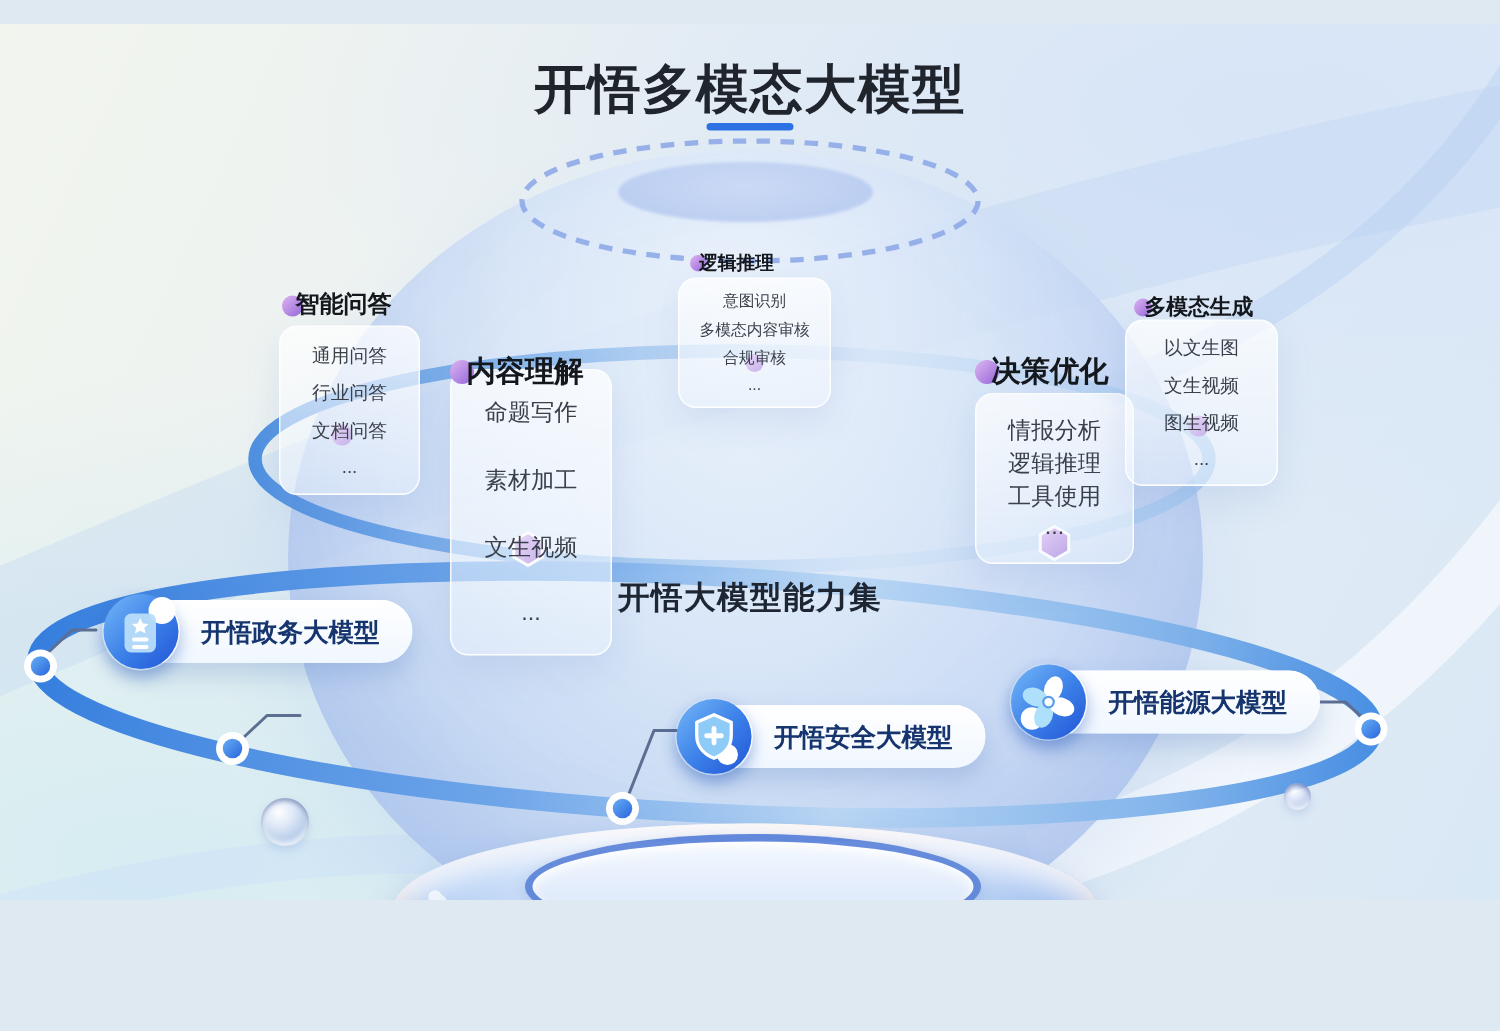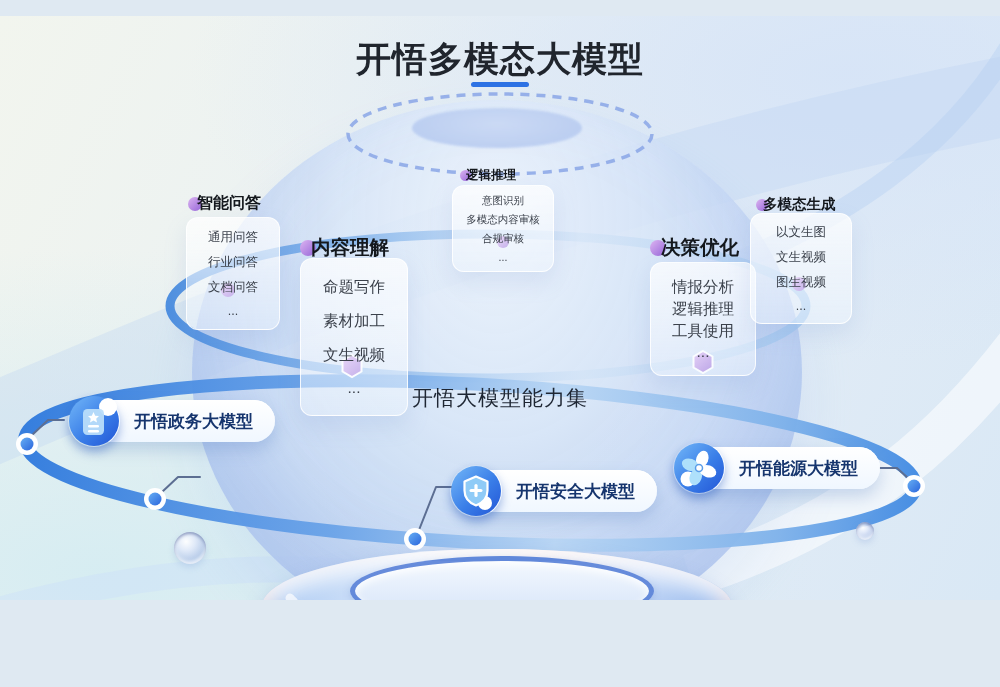--- a/index.html
+++ b/index.html
@@ -32,28 +32,28 @@
   .cap-card{position:absolute;z-index:4;display:flex;flex-direction:column;align-items:center;
     background:linear-gradient(180deg, rgba(255,255,255,.75), rgba(240,247,255,.45));
     border:1px solid rgba(255,255,255,.85);border-radius:12px;
     box-shadow:0 10px 22px rgba(125,155,210,.18);}
   .cap-item{color:#3b414b;text-align:right;white-space:nowrap;}
   .row-qa{left:188px;top:177px}.row-qa .pdot{width:14px;height:14px}.row-qa .cap-label{font-size:16px}
   .card-qa{left:186px;top:201px;width:88px;padding:11px 2px;gap:8px}.card-qa .cap-item{font-size:12.5px}
   .row-und{left:460px;top:151px}.row-und .pdot{width:11px;height:11px}.row-und .cap-label{font-size:12.5px}
   .card-und{left:452px;top:169px;width:96px;padding:8px 2px;gap:5px}.card-und .cap-item{font-size:10.5px}
   .row-cre{left:300px;top:218px}.row-cre .pdot{width:16px;height:16px}.row-cre .cap-label{font-size:19.5px}
-  .card-cre{left:300px;top:242px;width:102px;padding:18px 2px;gap:13px}.card-cre .cap-item{font-size:15.5px}
+  .card-cre{left:300px;top:230px;width:102px;padding:18px 2px;gap:24px}.card-cre .cap-item{font-size:15.5px}
   .row-dec{left:650px;top:218px}.row-dec .pdot{width:16px;height:16px}.row-dec .cap-label{font-size:19.5px}
   .card-dec{left:650px;top:246px;width:100px;padding:14px 2px;gap:1px}.card-dec .cap-item{font-size:15.5px}
   .row-gen{left:756px;top:179px}.row-gen .pdot{width:12px;height:12px}.row-gen .cap-label{font-size:14.5px}
   .card-gen{left:750px;top:197px;width:96px;padding:10px 2px;gap:8px}.card-gen .cap-item{font-size:12.5px}
   
   .caption{position:absolute;left:0;right:0;top:368px;text-align:center;z-index:5;
-    font-size:21px;font-weight:400;color:#1e2633;letter-spacing:1px;}
+    font-size:21px;font-weight:700;color:#1e2633;letter-spacing:1px;}
   
   .pill{position:absolute;z-index:8;height:42px;border-radius:21px;display:flex;align-items:center;
     padding:0 22px 0 58px;background:linear-gradient(180deg,#ffffff,#f0f7ff);
     box-shadow:0 8px 16px rgba(90,130,195,.28), inset 0 1px 0 #fff;justify-content:center;}
   .pill-label{font-size:17px;font-weight:800;color:#16356e;white-space:nowrap;}
   .pill-icon{position:absolute;left:-8px;top:-5px;width:52px;height:52px;border-radius:50%;
     box-shadow:0 5px 10px rgba(40,90,190,.4);}
   .pill-gov{left:76px;top:384px}
   .pill-media{left:208px;top:434px}
   .pill-sec{left:458px;top:454px}

